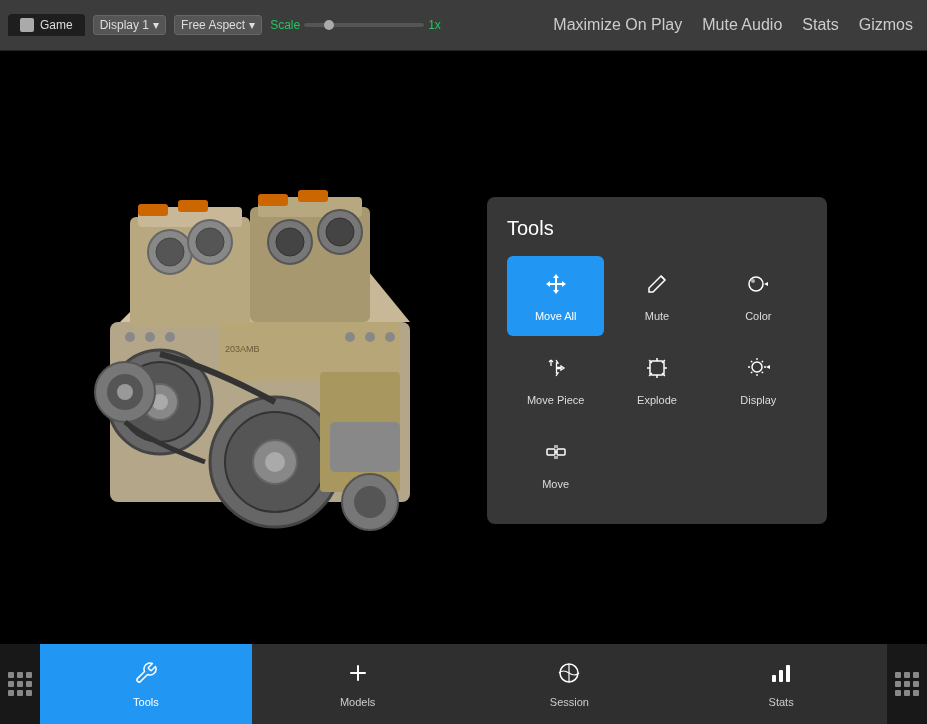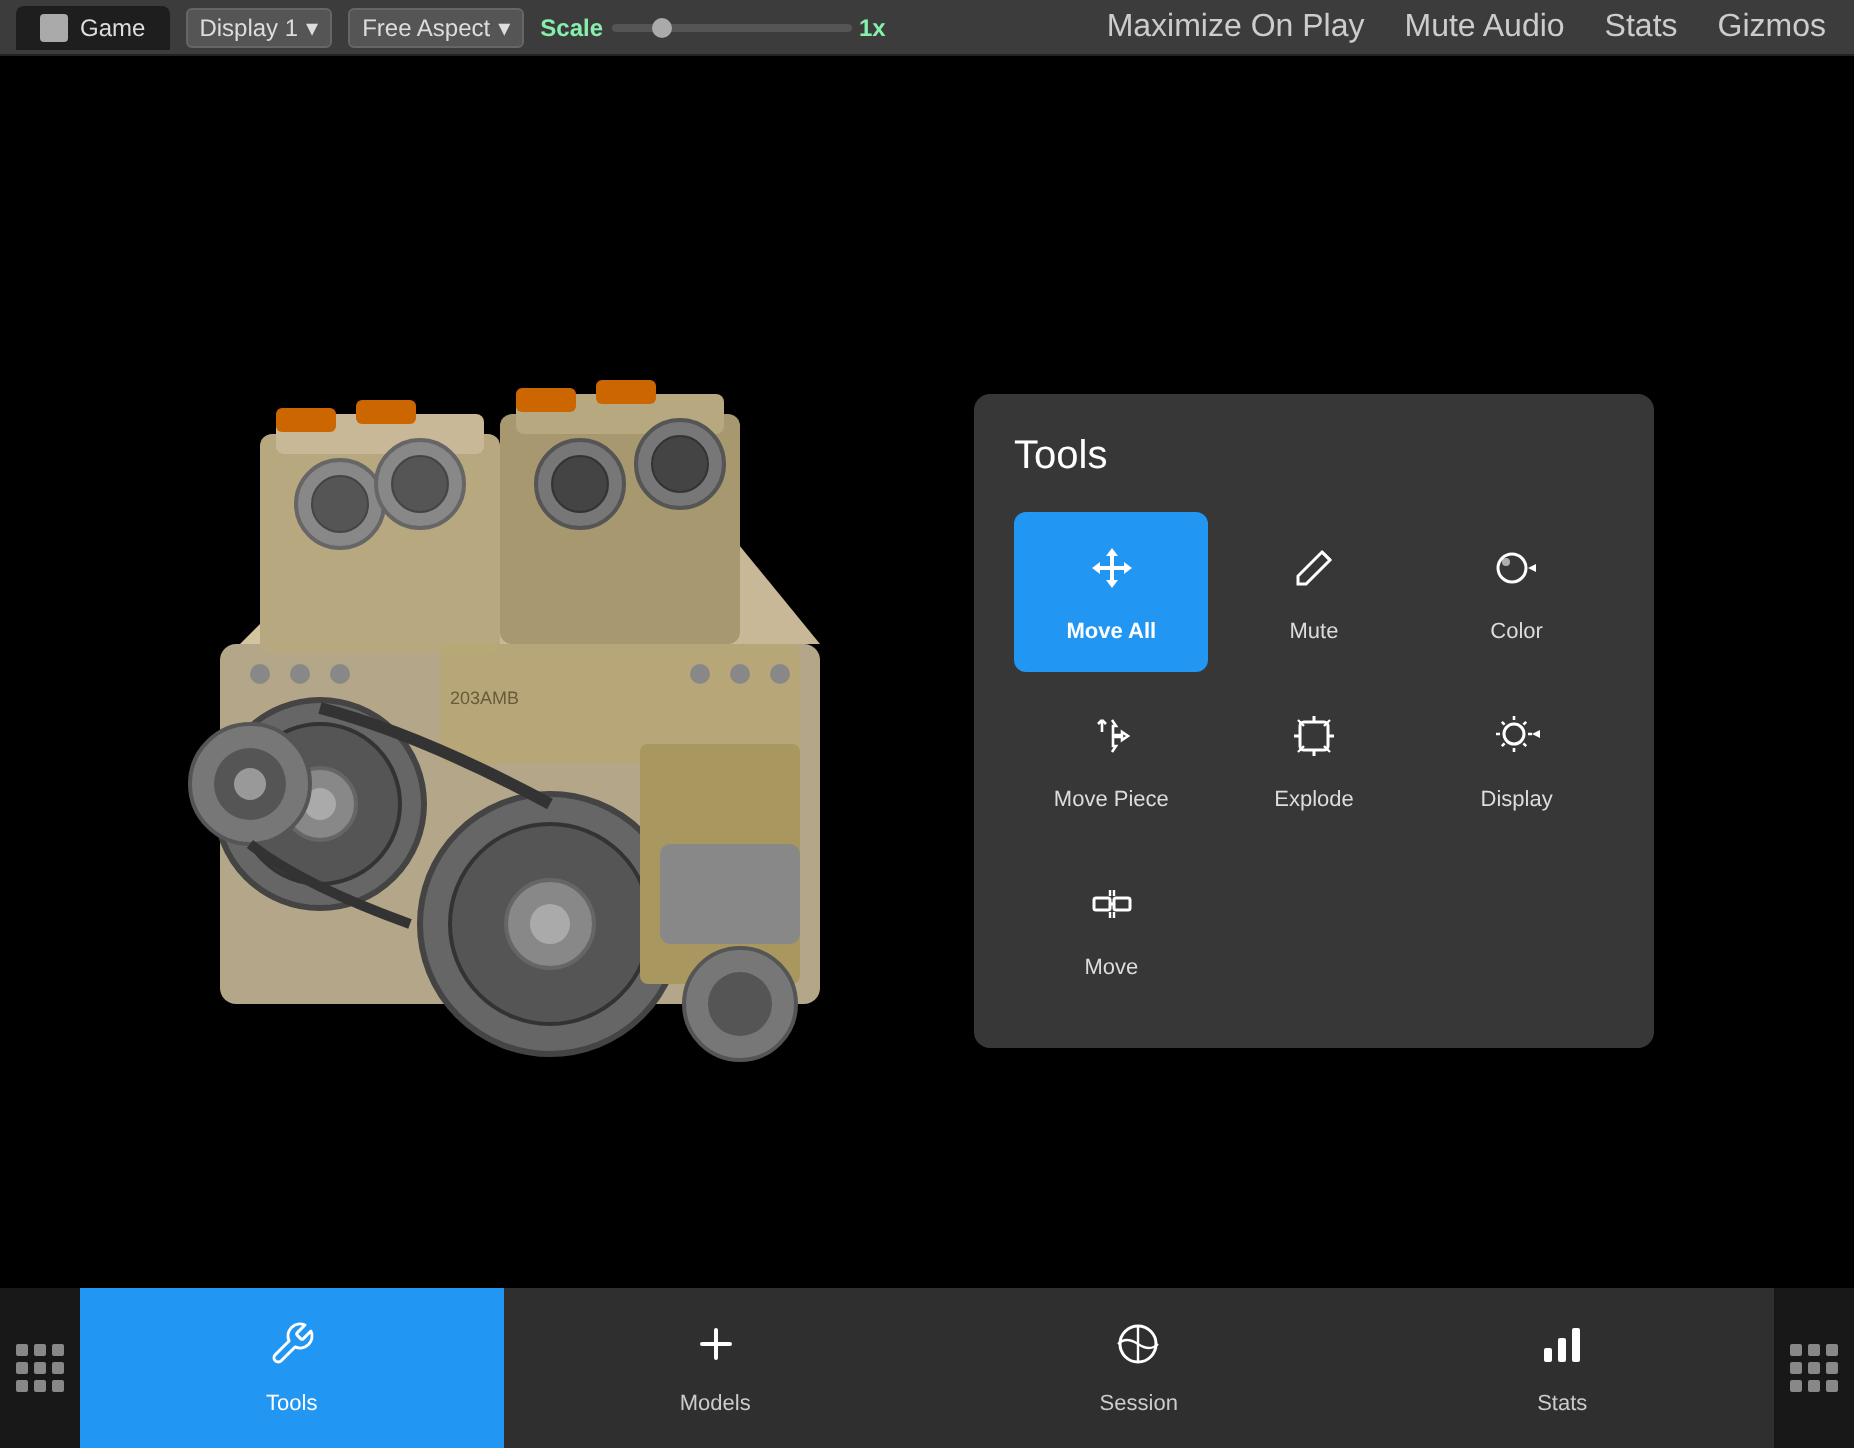--- a/index.html
+++ b/index.html
@@ -8,21 +8,21 @@
       height: 724px;
       background: #000;
       font-family: Arial, sans-serif;
       overflow: hidden;
       position: relative;
     }
 
     
     #toolbar {
       width: 100%;
-      height: 28px;
+      height: 51px;
       background: #3c3c3c;
       display: flex;
       align-items: center;
       padding: 0 8px;
       gap: 8px;
       border-bottom: 1px solid #222;
       position: relative;
       z-index: 10;
     }
     .tab-active {
@@ -59,21 +59,21 @@
     }
     .toolbar-btn {
       background: none;
       border: none;
       color: #ccc;
       font-size: 16px;
       cursor: pointer;
       padding: 2px 6px;
       border-radius: 3px;
     }
-    .scale-label { color: #86efac; font-size: 12px; font-weight: bold; }
+    .scale-label { color: #22c55e; font-size: 12px; }
     .scale-track {
       width: 120px;
       height: 4px;
       background: #555;
       border-radius: 2px;
       position: relative;
     }
     .scale-thumb {
       width: 10px;
       height: 10px;
@@ -136,21 +136,20 @@
       color: #ddd;
       font-size: 11px;
       gap: 8px;
       background: transparent;
       border: none;
       transition: background 0.15s;
     }
     .tool-item.active {
       background: #2196F3;
       color: #fff;
-      font-weight: bold;
     }
     .tool-icon {
       font-size: 22px;
       line-height: 1;
     }
     .tool-label {
       font-size: 11px;
       text-align: center;
     }
 

